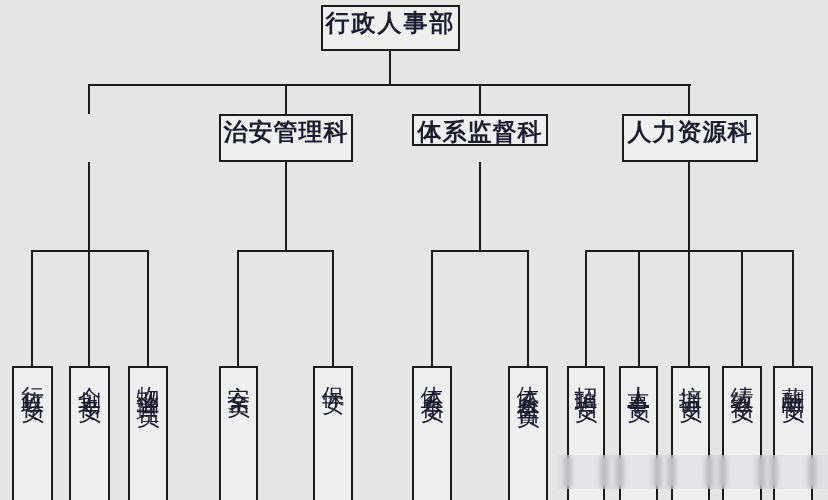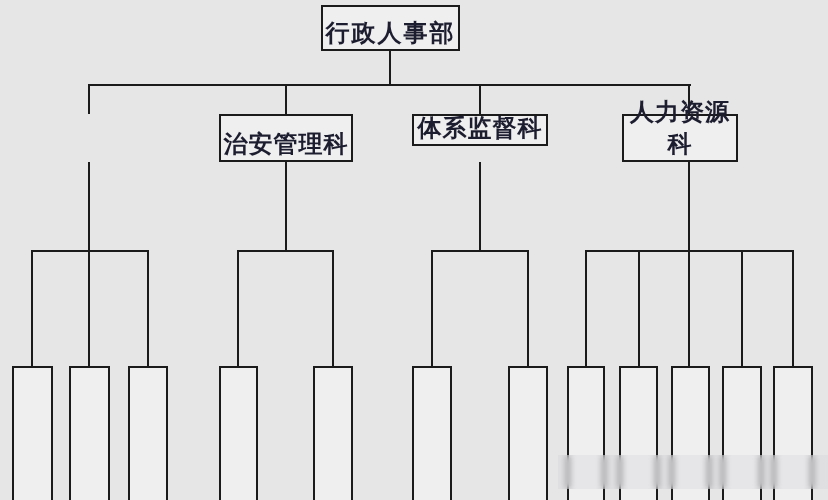--- a/index.html
+++ b/index.html
@@ -11,21 +11,21 @@
     overflow: hidden;
     font-family: "Liberation Serif", "DejaVu Serif", serif;
   }
   .box {
     position: absolute;
     box-sizing: border-box;
     background: #efefef;
     border: 2px solid #1b1b1b;
     color: #1d1d30;
     display: flex;
-    align-items: flex-end;
+    align-items: flex-start;
     justify-content: center;
     text-align: center;
   }
   .lvl1 { font-size: 24px; font-weight: 600; letter-spacing: 2px; }
   .lvl2 { font-size: 24px; font-weight: 600; letter-spacing: 1px; }
   .lvl3 { }
   .lvl3 .vtext {
     writing-mode: vertical-rl;
     text-orientation: upright;
     font-size: 23px;
@@ -60,21 +60,21 @@
   <div class="vl" style="left:285px; top:84px; height:30px;"></div>
   <div class="vl" style="left:479px; top:84px; height:30px;"></div>
   <div class="vl" style="left:688px; top:84px; height:30px;"></div>
 
   <div class="box lvl2" style="left:219px; top:114px; width:134px; height:48px;">
     <span>治安管理科</span>
   </div>
   <div class="box lvl2" style="left:412px; top:114px; width:136px; height:32px;">
     <span>体系监督科</span>
   </div>
-  <div class="box lvl2" style="left:622px; top:114px; width:116px; height:48px;">
+  <div class="box lvl2" style="left:622px; top:114px; width:136px; height:48px;">
     <span>人力资源科</span>
   </div>
 
   <div class="vl" style="left:88px; top:162px; height:88px;"></div>
   <div class="hl" style="left:31px; top:250px; width:118px;"></div>
   <div class="vl" style="left:31px;  top:250px; height:116px;"></div>
   <div class="vl" style="left:88px;  top:250px; height:116px;"></div>
   <div class="vl" style="left:147px; top:250px; height:116px;"></div>
 
   <div class="vl" style="left:285px; top:162px; height:88px;"></div>

